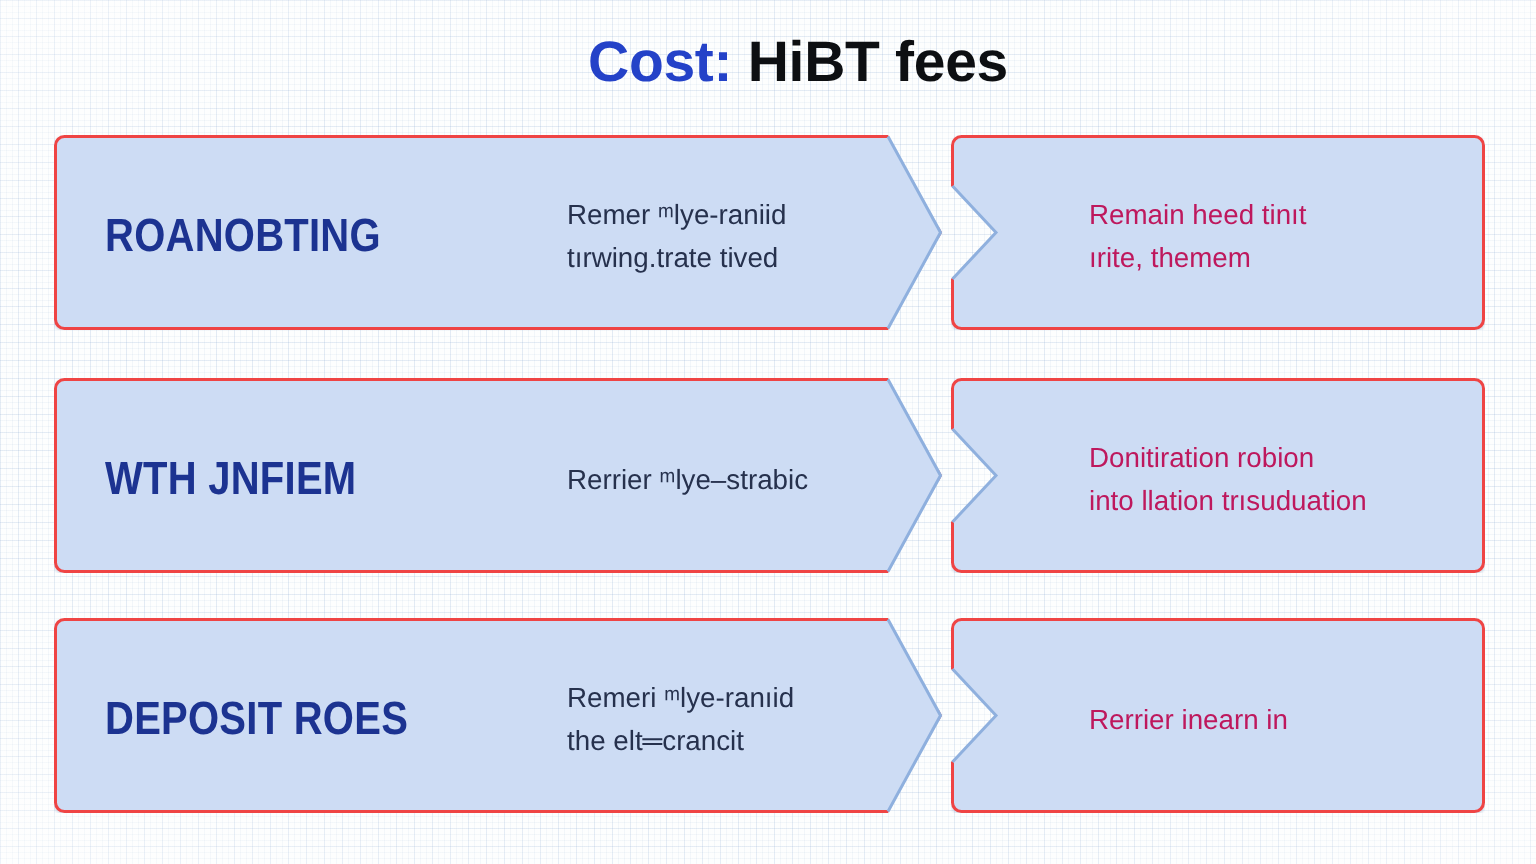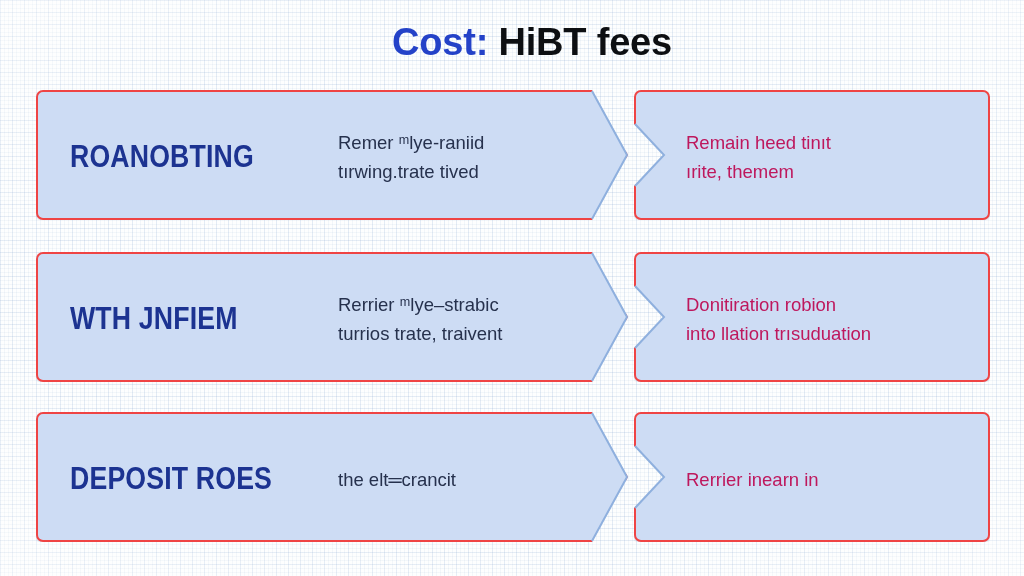--- a/index.html
+++ b/index.html
@@ -187,21 +187,21 @@
     width: 300px;
     display: flex;
     flex-direction: column;
     justify-content: center;
     color: #be185d;
     font-size: 18.5px;
     line-height: 29px;
     white-space: nowrap;
   }
   .panel-right-text .ln,
-  .panel-desc .ln { display: block; }
+  .panel-desc .ln { display: block; margin-left: 40px; }
 </style>
 </head>
 <body>
 
 <div id="page-bg"></div>
 <div id="page-vignette"></div>
 
 <div id="page-root">
 
   <div class="title-wrap">
@@ -236,21 +236,20 @@
       <path d="M 1 34 L 30 65 L 1 96" fill="none" stroke="#8fb0de" stroke-width="2"></path>
     </svg>
   </div>
 
   <div class="row row-2">
 
     <div class="panel panel-left">
       <div class="panel-label">WTH JNFIEM</div>
       <div class="panel-desc">
         <span class="ln">Rerrier ᵐlye–strabic</span>
-        <span class="ln">turrios trate, traivent</span>
       </div>
     </div>
 
     <svg class="panel-left-outline" viewBox="0 0 592 130">
       <path d="M 556 1 L 591 65 L 556 129" fill="none" stroke="#8fb0de" stroke-width="2"></path>
     </svg>
 
     <div class="panel panel-right">
       <div class="panel-right-text">
         <span class="ln">Donitiration robion</span>
@@ -261,20 +260,21 @@
     <svg class="panel-right-outline" viewBox="0 0 356 130">
       <path d="M 1 34 L 30 65 L 1 96" fill="none" stroke="#8fb0de" stroke-width="2"></path>
     </svg>
   </div>
 
   <div class="row row-3">
 
     <div class="panel panel-left">
       <div class="panel-label">DEPOSIT ROES</div>
       <div class="panel-desc">
+        <span class="ln">Remeri ᵐlye-ranıid</span>
         <span class="ln">the elt═crancit</span>
       </div>
     </div>
 
     <svg class="panel-left-outline" viewBox="0 0 592 130">
       <path d="M 556 1 L 591 65 L 556 129" fill="none" stroke="#8fb0de" stroke-width="2"></path>
     </svg>
 
     <div class="panel panel-right">
       <div class="panel-right-text">

